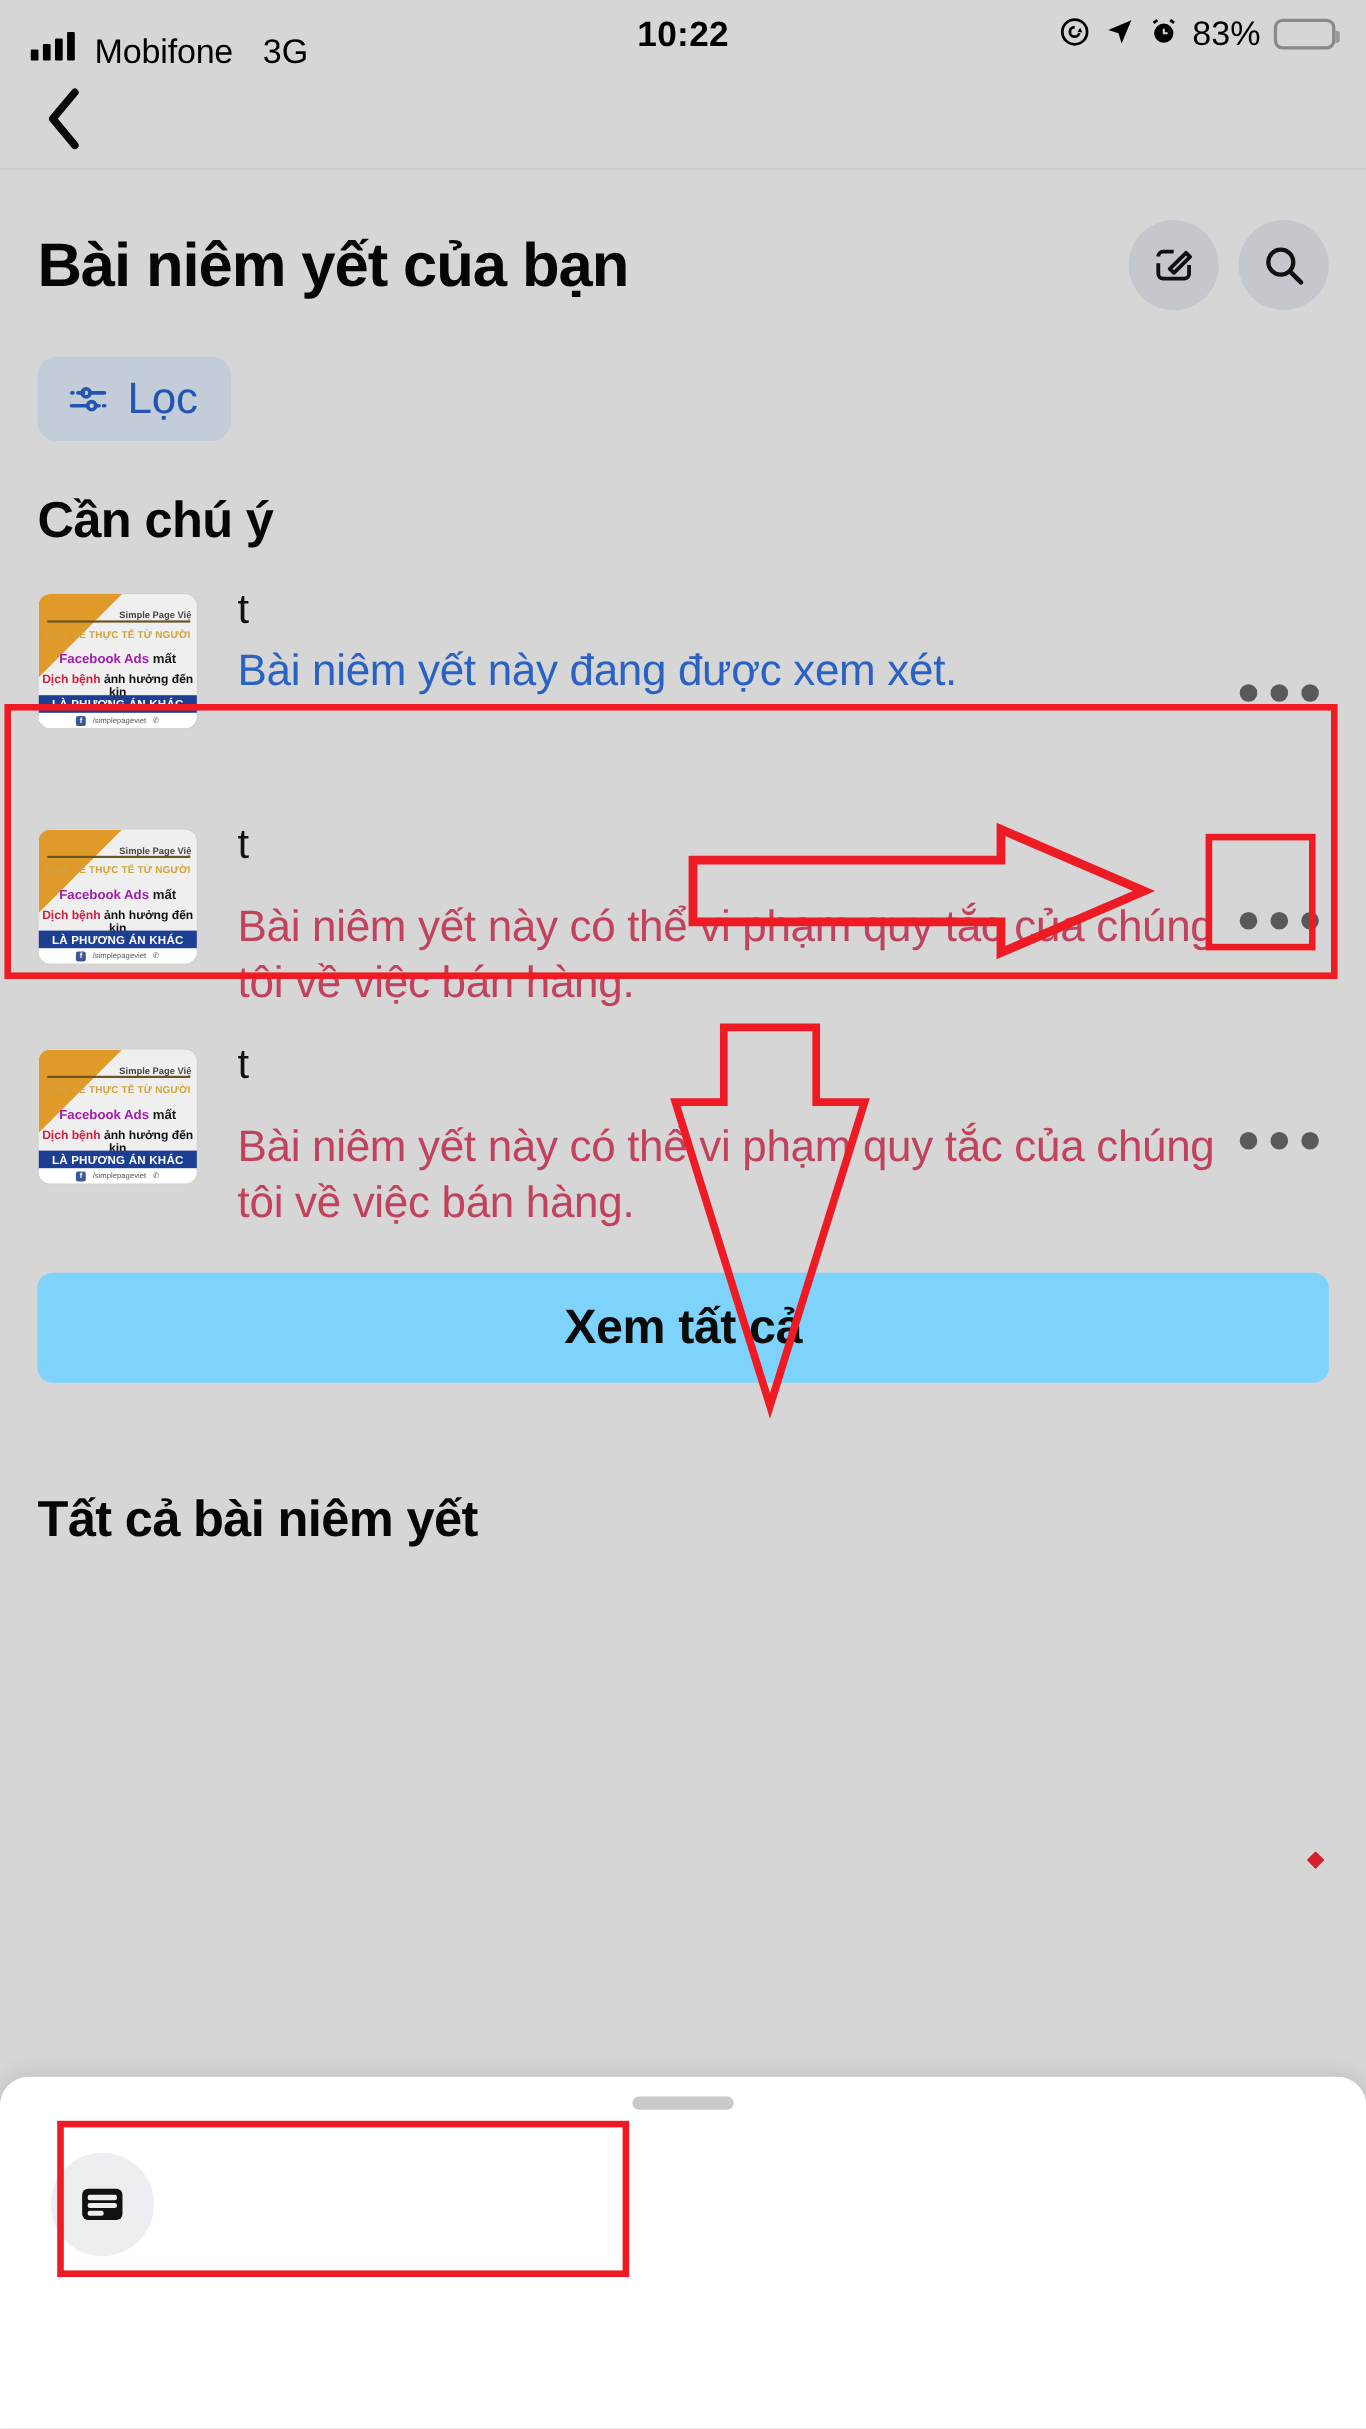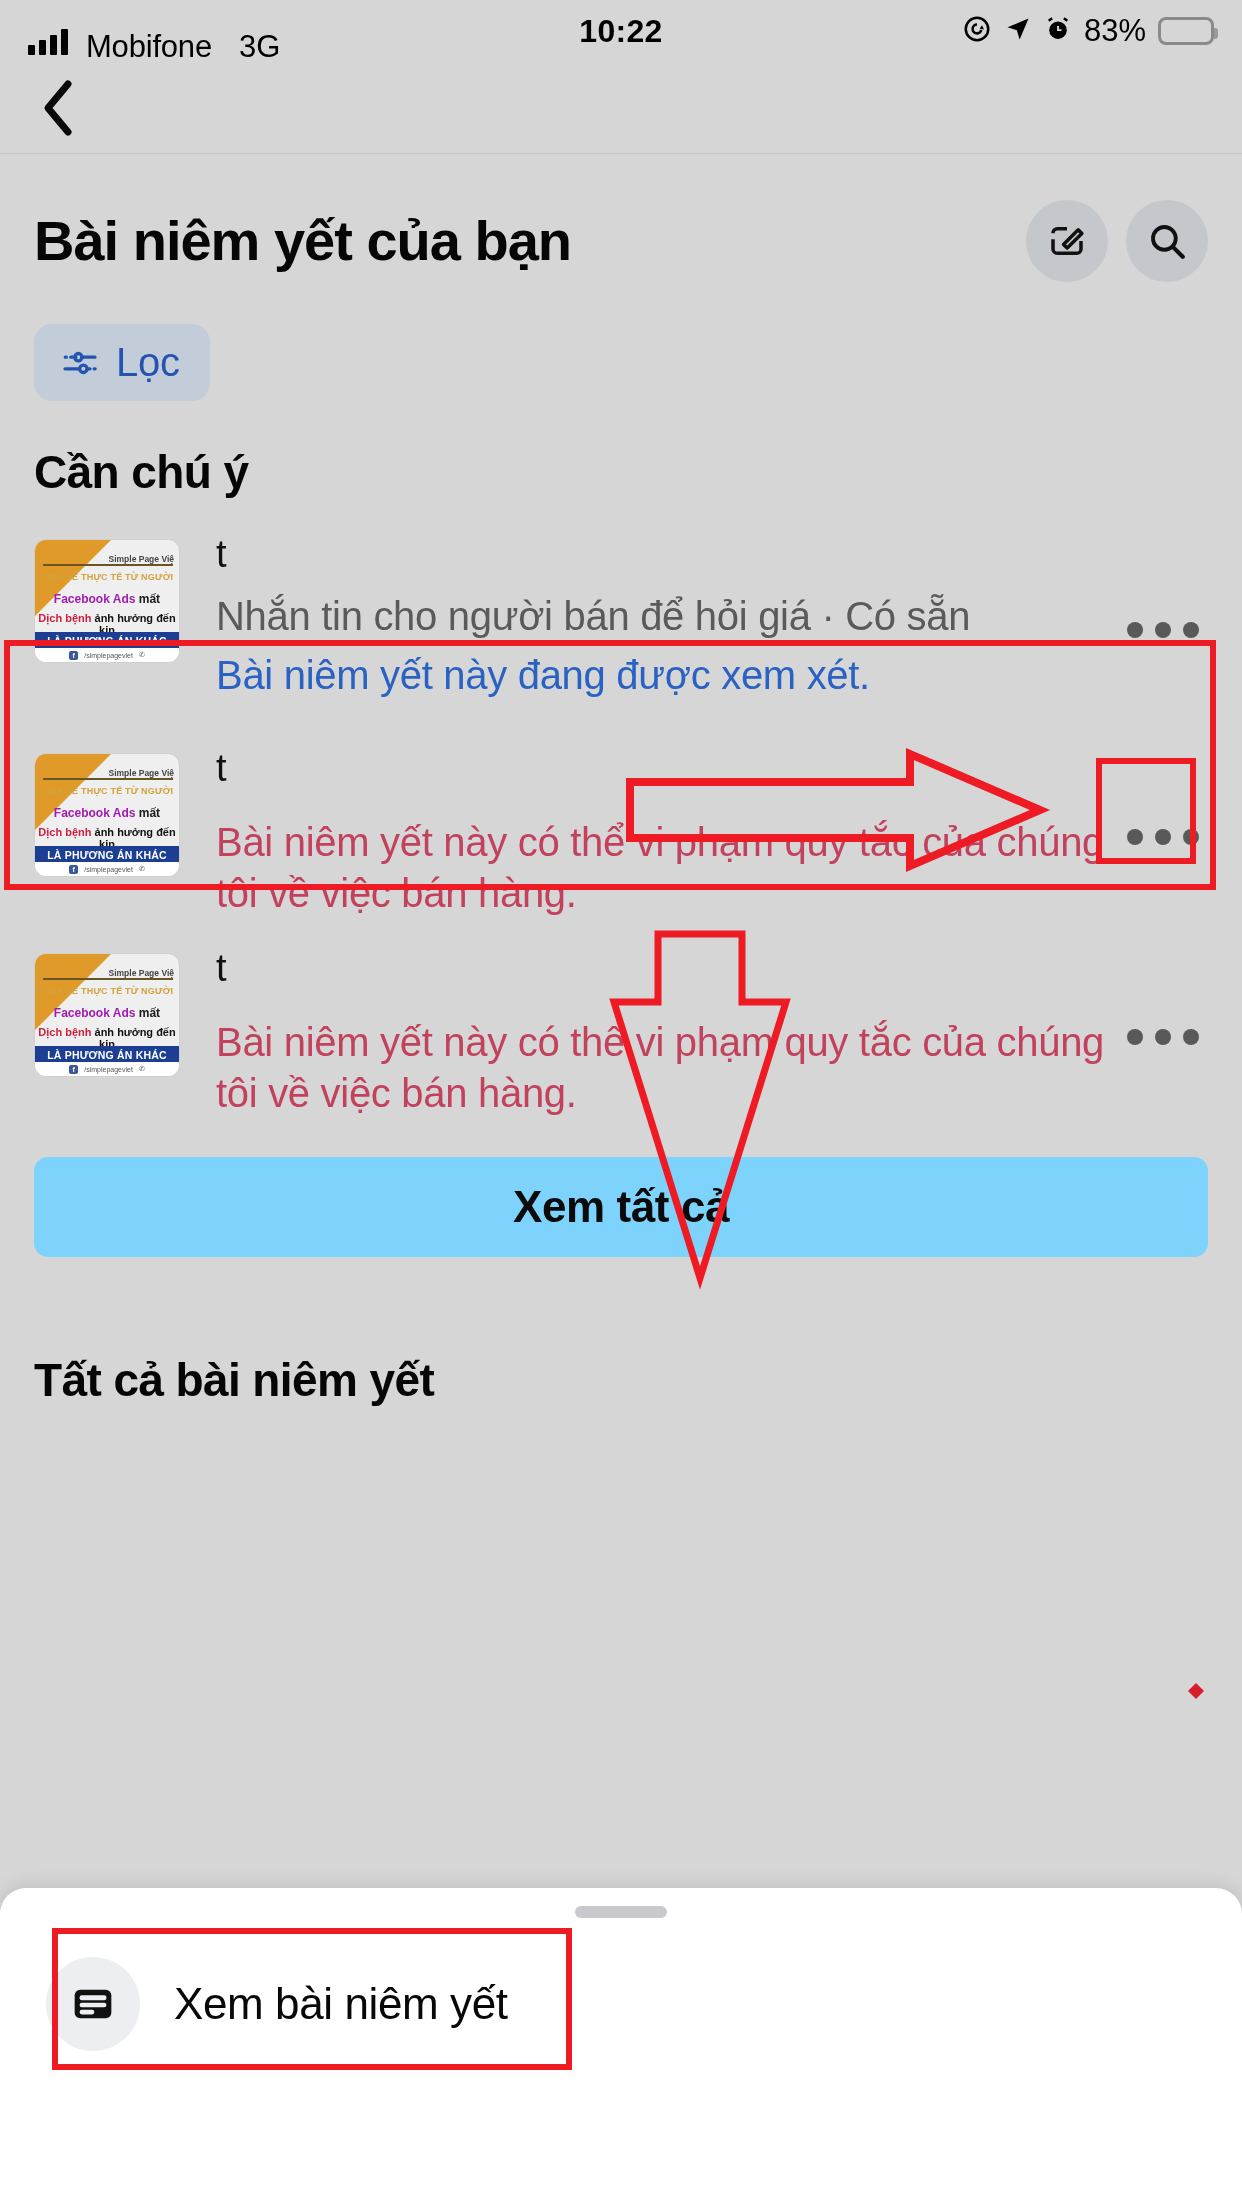--- a/index.html
+++ b/index.html
@@ -285,21 +285,20 @@
     <div class="t4"><em>Dịch bệnh</em><span> ảnh hưởng đến kin</span></div>
     <div class="band">LÀ PHƯƠNG ÁN KHÁC</div>
     <div class="foot">
         <span class="fb">f</span>
         <span>/simplepageviet</span>
         <span>✆</span>
       </div>
   </div>
   <div class="l-body">
     <div class="l-title">t</div>
-    <div class="l-sub">Nhắn tin cho người bán để hỏi giá · Có sẵn</div>
     <div class="l-status blue">Bài niêm yết này đang được xem xét.</div>
   </div>
   <div class="dots">
       <span></span>
       <span></span>
       <span></span>
     </div>
 </div>
 
 <div class="listing" style="min-height:200px;">
@@ -364,21 +363,20 @@
   <div class="grabber"></div>
   <div class="sheet-item">
     <div class="sheet-ic">
       <svg width="50" height="50" viewBox="0 0 24 24">
         <rect x="3.2" y="5.2" width="17.6" height="13.6" rx="2.6" fill="#111"></rect>
         <rect x="5.6" y="7.8" width="12.8" height="2.4" rx="1" fill="#eceef1"></rect>
         <rect x="5.6" y="11.4" width="12.8" height="2.2" rx="1" fill="#eceef1"></rect>
         <rect x="5.6" y="14.8" width="7" height="2.2" rx="1" fill="#eceef1"></rect>
       </svg>
     </div>
-    <div class="sheet-label">Xem bài niêm yết</div>
   </div>
 </div>
 
 <div class="anno anno-box" style="left:4px; top:640px; width:1212px; height:250px;"></div>
 
 <svg class="anno" style="left:620px; top:740px;" width="460" height="140" viewBox="0 0 460 140">
   <path d="M10 42 H290 V14 L420 70 L290 126 V98 H10 Z" fill="none" stroke="#ee1b24" stroke-width="8" stroke-linejoin="miter"></path>
 </svg>
 
 <div class="anno anno-box" style="left:1096px; top:758px; width:100px; height:106px;"></div>

